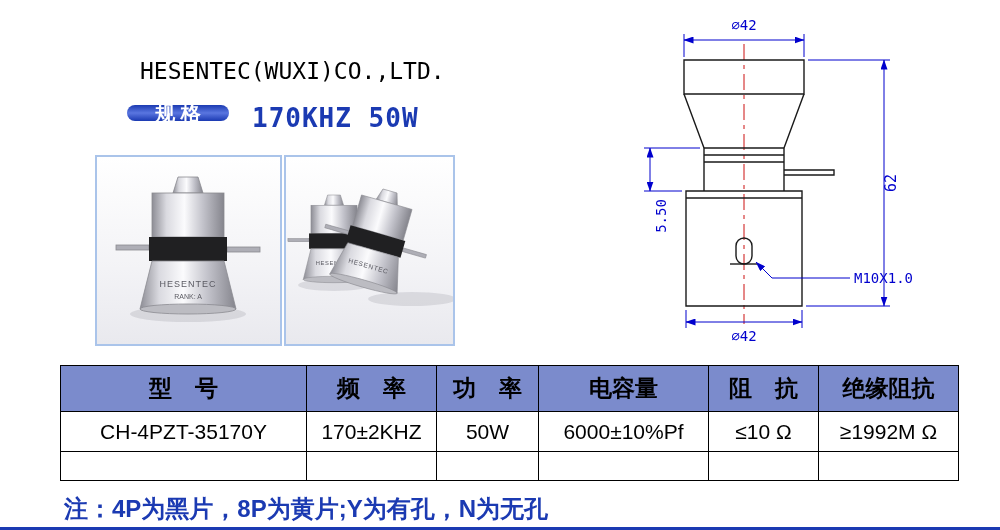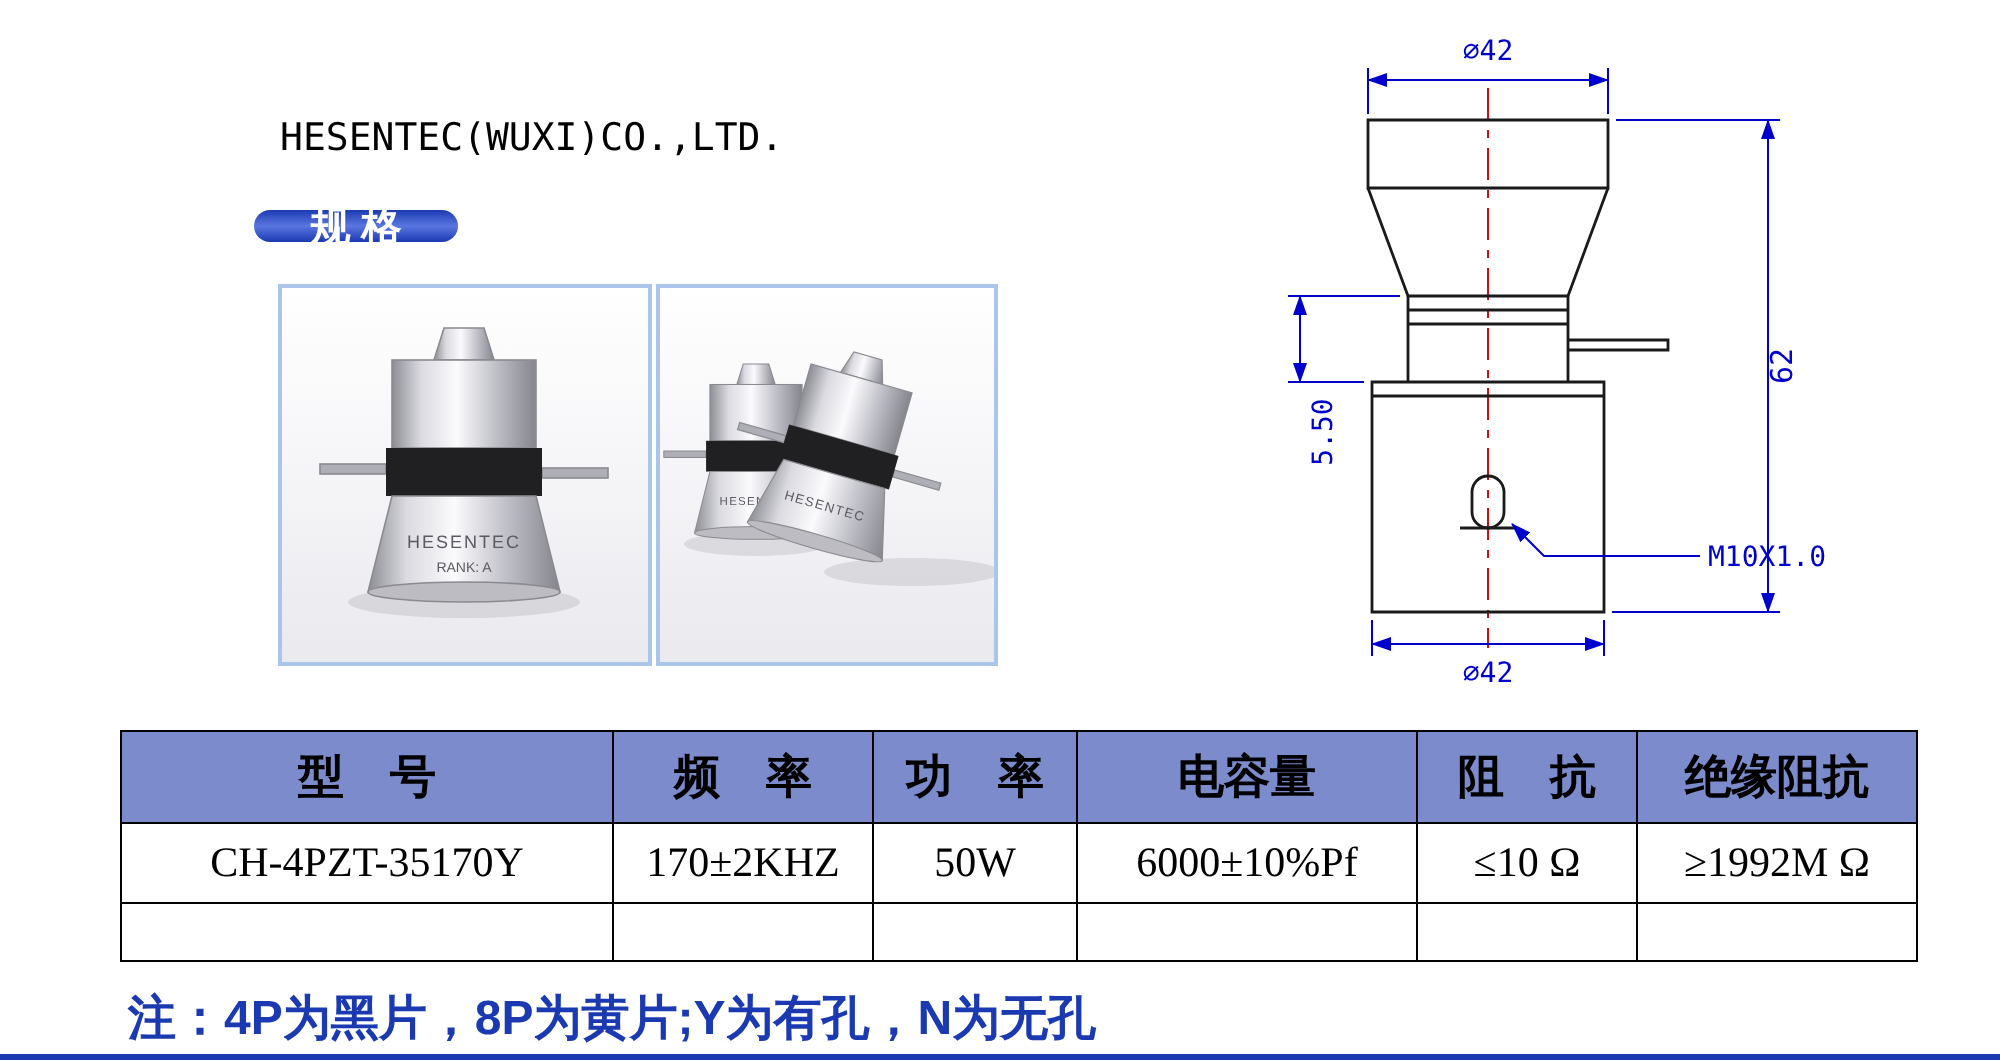--- a/index.html
+++ b/index.html
@@ -4,59 +4,60 @@
 <style>
   * { margin:0; padding:0; box-sizing:border-box; }
   html,body { background:#ffffff; }
   body { width:1000px; height:530px; font-family:"Liberation Sans", sans-serif; }
   .page { position:relative; width:1000px; height:530px; background:#fff; overflow:hidden; }
 
   .logo { position:absolute; left:6px; top:14px; }
 
   .company-cn { position:absolute; left:142px; top:12px; font-size:27px; font-weight:bold;
                 letter-spacing:2px; color:#000; }
-  .company-en { position:absolute; left:140px; top:58px; font-size:19px;
+  .company-en { position:absolute; left:140px; top:58px; font-size:23px;
                 font-family:"DejaVu Sans Mono", monospace; color:#000; }
 
   .spec-badge { position:absolute; left:127px; top:105px; width:102px; height:16px;
                 background:linear-gradient(180deg, var(--accent,#1b3ab2) 0%, #5a76e0 50%, var(--accent,#1b3ab2) 100%);
                 border-radius:16px; color:#fff; font-size:20px; font-weight:bold;
                 display:flex; align-items:center; justify-content:center; }
   .spec-value { position:absolute; left:252px; top:103px; font-size:26px; font-weight:bold;
                 color:var(--accent,#1b3ab2); font-family:"DejaVu Sans Mono", monospace; letter-spacing:1px; }
 
-  .photo { position:absolute; top:142px; border:2px solid #aac4ea;
-           background:linear-gradient(180deg,#ffffff 0%,#f3f3f6 60%,#e9e9ee 100%);margin-left:44px; }
+  .photo { position:absolute; top:155px; border:2px solid #aac4ea;
+           background:linear-gradient(180deg,#ffffff 0%,#f3f3f6 60%,#e9e9ee 100%); }
   .photo1 { left:95px;  width:187px; height:191px; }
   .photo2 { left:284px; width:171px; height:191px; }
 
   .drawing { position:absolute; left:638px; top:10px; }
 
   .spec-table { position:absolute; left:60px; top:365px; width:898px;
                 border-collapse:collapse; table-layout:fixed; background:#fff; }
   .spec-table th, .spec-table td { border:1.5px solid #000; text-align:center; vertical-align:middle; overflow:hidden; }
   .spec-table th { background:var(--table_header_bg,#7b8bcc); color:#000; font-size:23px; font-weight:bold; height:46px; }
-  .spec-table td { font-family:Liberation Serif, serif; font-size:21px; height:40px; color:#000; }
+  .spec-table td { font-family:Liberation Sans, sans-serif; font-size:21px; height:40px; color:#000; }
   .spec-table tr.empty td { height:29px; }
 
   .note { position:absolute; left:64px; top:493px; color:var(--accent,#1b3ab2);
           font-size:24px; font-weight:bold; }
   .bottom-line { position:absolute; left:0; bottom:0; width:100%; height:3px;
                  background:var(--accent,#1b3ab2); }
 </style>
 </head>
 <body>
 
 <div class="page">
 
 
   <div class="company-en">HESENTEC(WUXI)CO.,LTD.</div>
   <div class="spec-badge">
     <span>规 格</span>
   </div>
+  <div class="spec-value">170KHZ 50W</div>
 
   <div class="photo photo1">
     <svg width="183" height="187" viewBox="0 0 183 187">
       <defs>
         <linearGradient id="mg1" x1="0" y1="0" x2="1" y2="0">
           <stop offset="0" stop-color="#8d8d95"></stop>
           <stop offset="0.2" stop-color="#dadae0"></stop>
           <stop offset="0.45" stop-color="#fbfbfd"></stop>
           <stop offset="0.7" stop-color="#c4c4cc"></stop>
           <stop offset="1" stop-color="#85858d"></stop>

